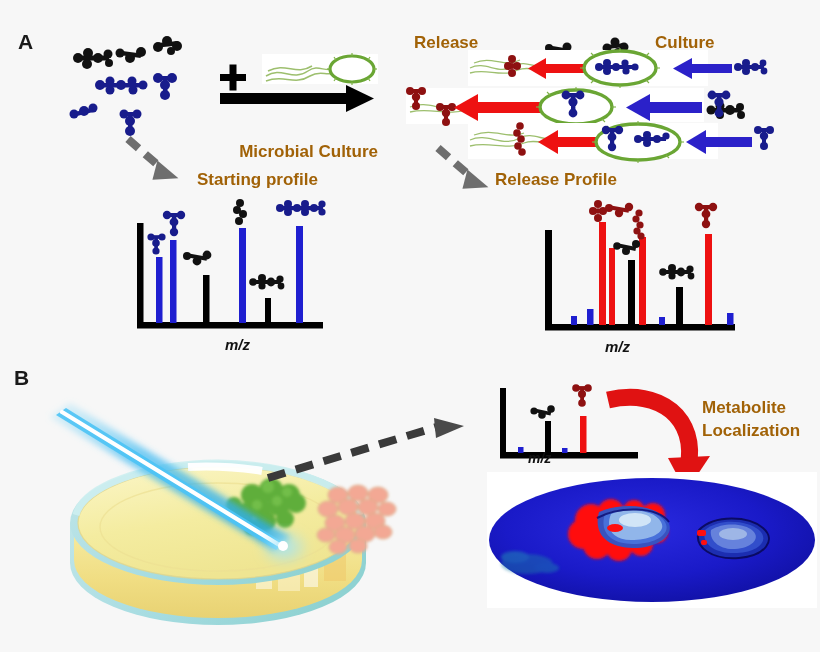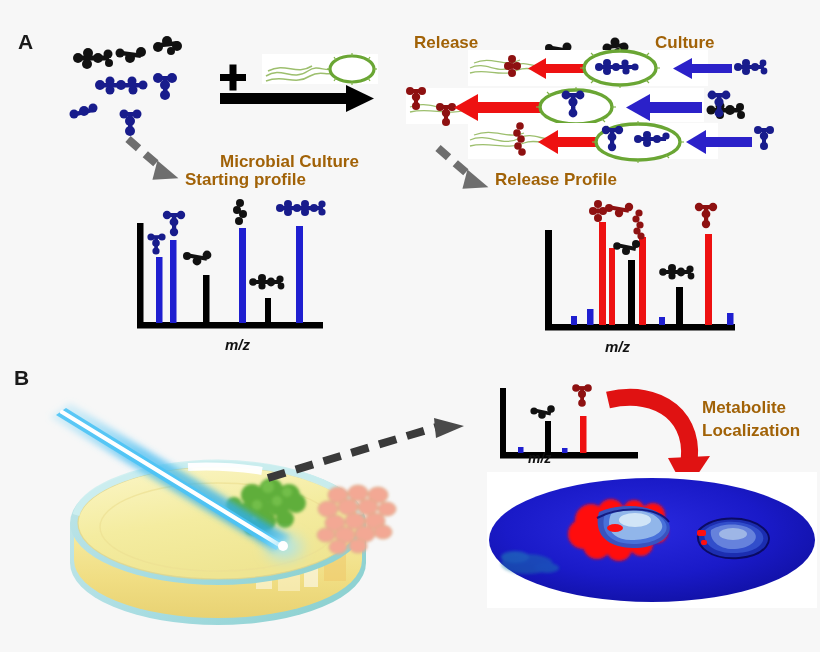--- a/index.html
+++ b/index.html
@@ -115,21 +115,21 @@
         <line x1="150" y1="26" x2="152" y2="29"></line>
       <line x1="150" y1="8" x2="152" y2="5"></line>
         <line x1="118" y1="26" x2="116" y2="29"></line>
     </g>
 
     <g fill="#000000">
       <rect x="2" y="41" width="128" height="11"></rect>
       <polygon points="128,33 156,46.5 128,60"></polygon>
     </g>
   </svg>
-  <div class="cap cap-lg" style="margin-top:12px;margin-left:2px;">Microbial Culture</div>
+  <div class="cap cap-lg" style="margin-top:2px;margin-left:2px;text-align:right;">Microbial Culture</div>
 </div>
 
 <div class="abs cap cap-lg" style="left:414px;top:33px;">Release</div>
 <div class="abs cap cap-lg" style="left:655px;top:33px;">Culture</div>
 
 <svg class="abs" style="left:545px;top:36px;" width="100" height="26">
   <g fill="#111111">
     <g transform="translate(4,10)">
       <circle cx="0" cy="2" r="4"></circle>
         <circle cx="9" cy="7" r="4.5"></circle>
@@ -345,21 +345,21 @@
   <polygon points="36,27 56,46 30,46" fill="#6e6e6e" transform="rotate(-3 43 38)"></polygon>
 </svg>
 
 <svg class="abs" style="left:432px;top:142px;" width="72" height="60">
   <g stroke="#6e6e6e" stroke-width="8" stroke-linecap="butt" fill="none">
     <line x1="6" y1="6" x2="38" y2="34" stroke-dasharray="14 9"></line>
   </g>
   <polygon points="36,27 56,46 30,46" fill="#6e6e6e" transform="rotate(-3 43 38)"></polygon>
 </svg>
 
-<div class="abs cap cap-lg" style="left:185px;top:170px;">Starting profile</div>
+<div class="abs cap cap-lg" style="left:197px;top:170px;">Starting profile</div>
 <div class="abs cap cap-lg" style="left:495px;top:170px;">Release Profile</div>
 
 <svg class="abs" style="left:125px;top:195px;" width="210" height="155">
 
   <g fill="#000000">
     <rect x="12" y="28" width="6.5" height="105"></rect>
     <rect x="12" y="127" width="186" height="6.5"></rect>
   </g>
 
   <g>

